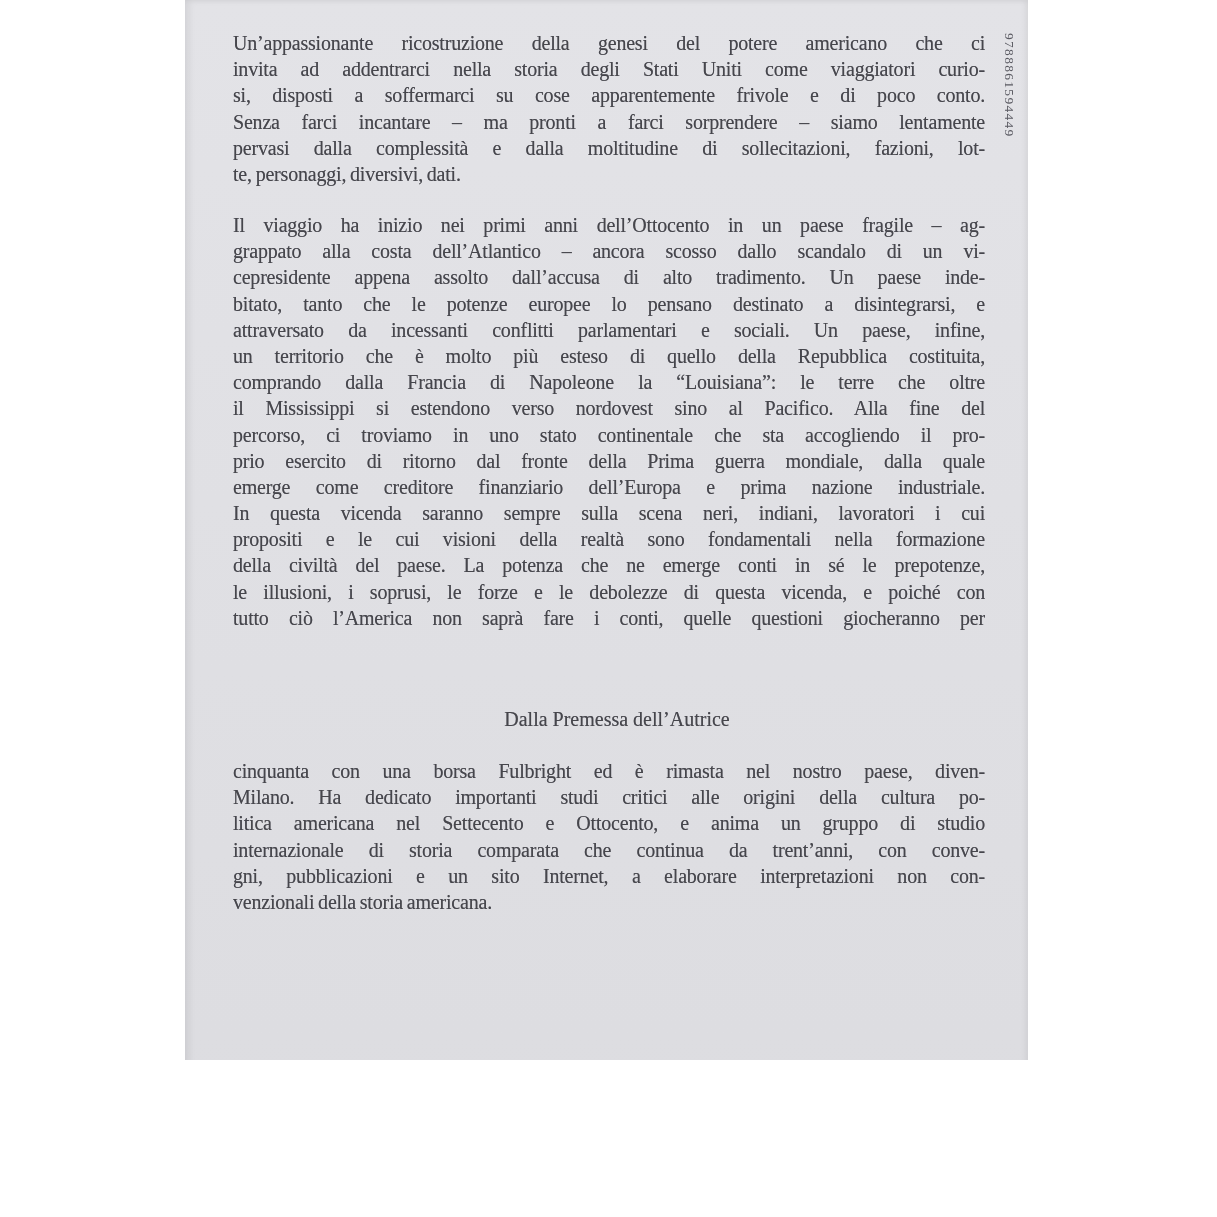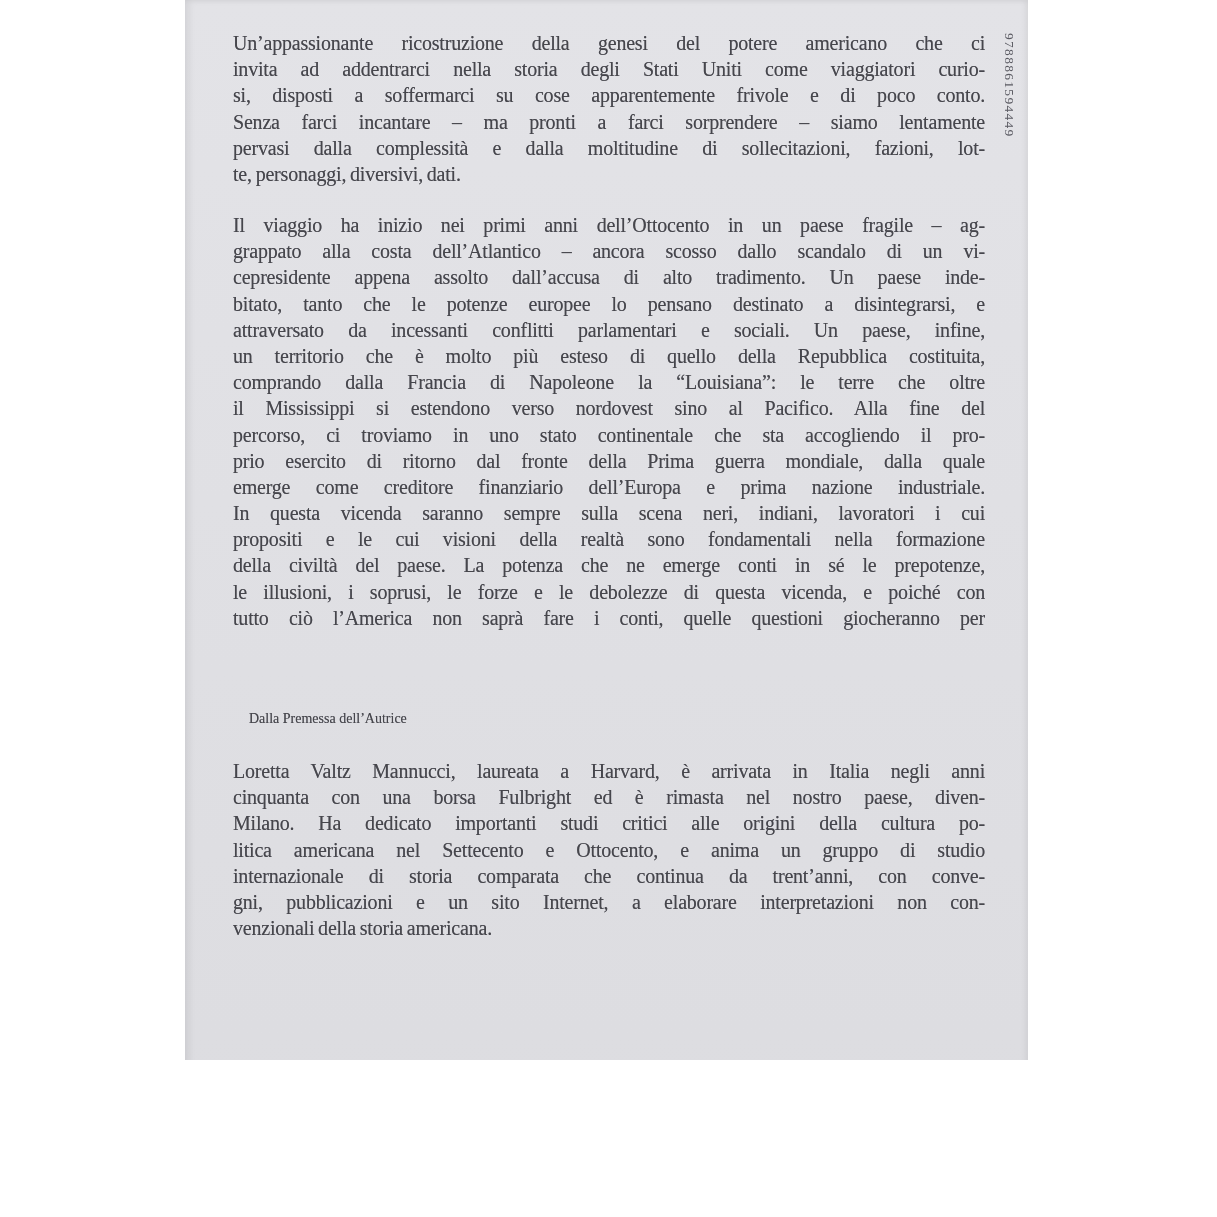--- a/index.html
+++ b/index.html
@@ -9,22 +9,22 @@
          background:linear-gradient(180deg,#e3e3e7 0%,#dfdfe3 55%,#dcdce0 100%);
          box-shadow:inset 4px 0 7px rgba(0,0,0,0.07), inset -3px 0 5px rgba(0,0,0,0.05);}
   .cover::after{content:"";position:absolute;left:0;right:0;bottom:0;height:10px;
          background:linear-gradient(180deg,rgba(0,0,0,0) 0%,rgba(0,0,0,0.14) 100%);}
   .textcol{position:absolute;left:48px;width:752px;color:#46464c;
          font-size:20px;line-height:26.2px;letter-spacing:-0.2px;word-spacing:-1px;
          text-shadow:0 0 0.6px rgba(70,70,80,0.55);}
   .jline{text-align:justify;text-align-last:justify;-moz-text-align-last:justify;
          height:26.2px;overflow:visible;white-space:normal;}
   .jline.jlast{text-align-last:left;-moz-text-align-last:left;}
-  .attribution{position:absolute;left:64px;width:752px;text-align:left;color:#46464c;
-         font-size:14px;line-height:26.2px;text-shadow:0 0 0.6px rgba(70,70,80,0.55);}
+  .attribution{position:absolute;left:56px;width:752px;text-align:center;color:#46464c;
+         font-size:20px;line-height:26.2px;text-shadow:0 0 0.6px rgba(70,70,80,0.55);}
   .credits{position:absolute;left:48px;top:1096px;color:#4b4b52;font-size:19px;
          line-height:19.5px;text-shadow:0 0 0.5px rgba(75,75,85,0.5);}
   .price{position:absolute;left:48px;top:1156px;color:#3f3f46;font-size:23px;
          text-shadow:0 0 0.6px rgba(63,63,70,0.5);text-align:center;}
   .spine-isbn{position:absolute;left:1017px;top:33px;transform:rotate(90deg);
          transform-origin:top left;font-size:13.5px;letter-spacing:1.3px;color:#5a5a62;
          white-space:nowrap;}
   .barcode{position:absolute;left:642px;top:1070px;width:158px;height:112px;}
   .barcode-bars{position:absolute;left:0;top:0;width:158px;height:98px;}
   .barcode-digits{position:absolute;left:0;top:84px;width:158px;height:24px;
@@ -65,21 +65,20 @@
         <div class="jline">In questa vicenda saranno sempre sulla scena neri, indiani, lavoratori i cui</div>
         <div class="jline">propositi e le cui visioni della realtà sono fondamentali nella formazione</div>
         <div class="jline">della civiltà del paese. La potenza che ne emerge conti in sé le prepotenze,</div>
         <div class="jline">le illusioni, i soprusi, le forze e le debolezze di questa vicenda, e poiché con</div>
         <div class="jline">tutto ciò l’America non saprà fare i conti, quelle questioni giocheranno per</div>
       </div>
 
     <div class="attribution" style="top:706px">Dalla Premessa dell’Autrice</div>
 
     <div class="textcol" style="top:758px">
-        <div class="jline">Loretta Valtz Mannucci, laureata a Harvard, è arrivata in Italia negli anni</div>
         <div class="jline">cinquanta con una borsa Fulbright ed è rimasta nel nostro paese, diven-</div>
         <div class="jline">Milano. Ha dedicato importanti studi critici alle origini della cultura po-</div>
         <div class="jline">litica americana nel Settecento e Ottocento, e anima un gruppo di studio</div>
         <div class="jline">internazionale di storia comparata che continua da trent’anni, con conve-</div>
         <div class="jline">gni, pubblicazioni e un sito Internet, a elaborare interpretazioni non con-</div>
         <div class="jline jlast">venzionali della storia americana.</div>
       </div>
 
     <div class="credits">
       <div>In copertina:</div>

